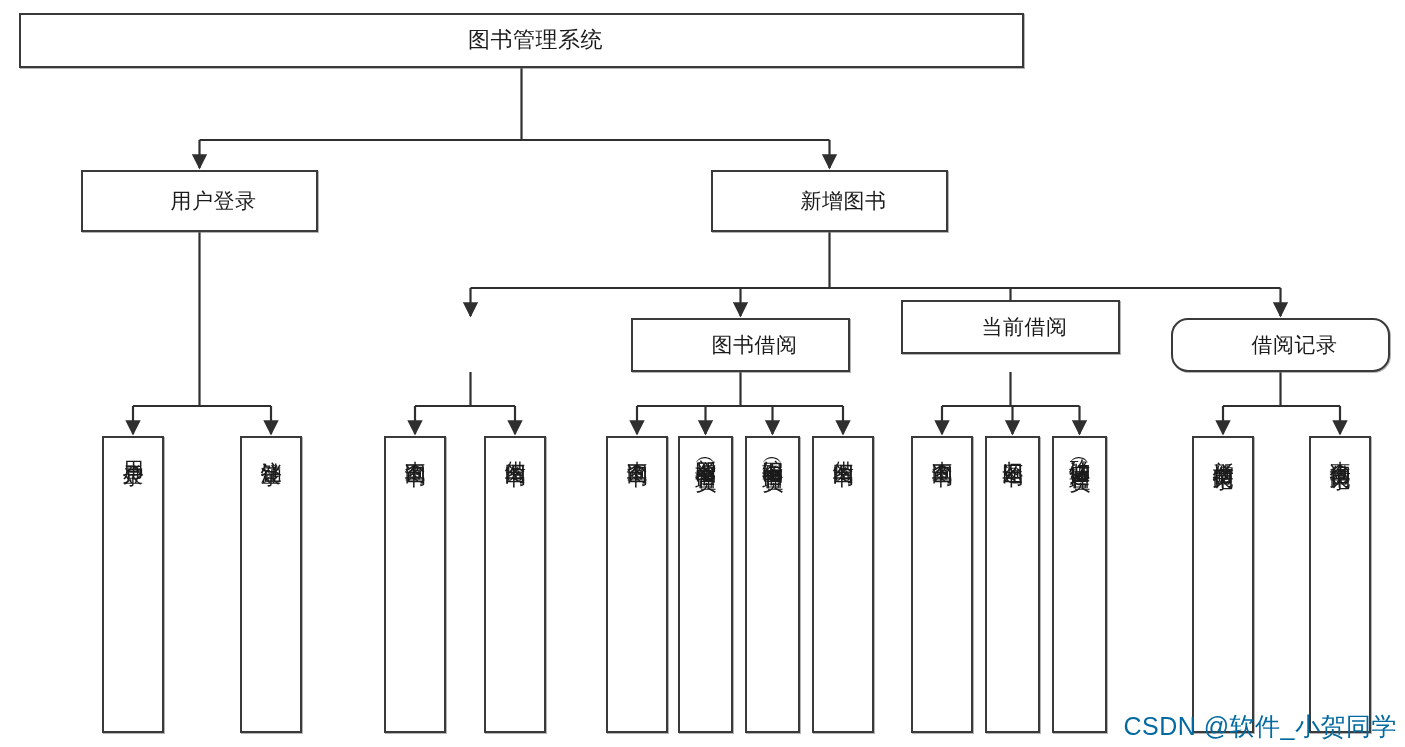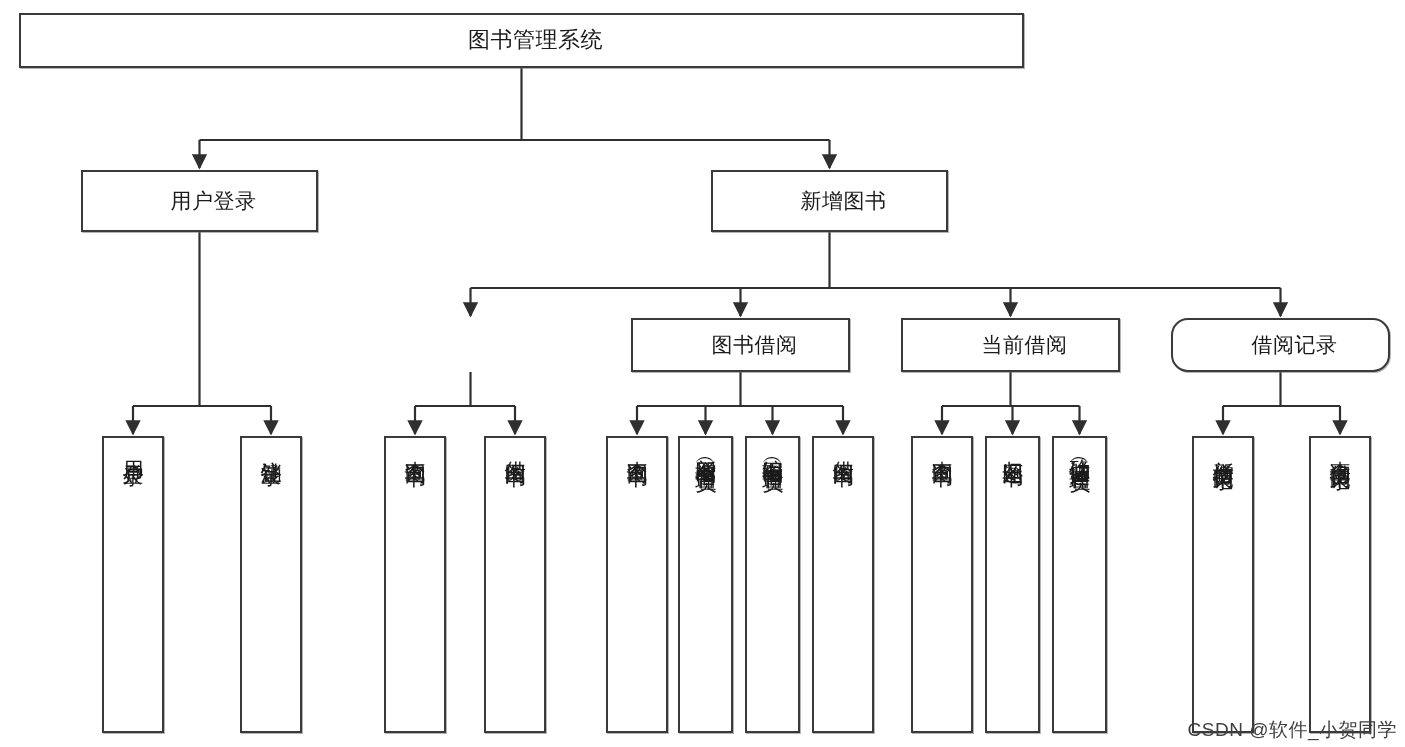--- a/index.html
+++ b/index.html
@@ -62,22 +62,22 @@
   }
   .edge {
     stroke: #2f2f2f;
     stroke-width: 2.2;
     fill: none;
   }
   .watermark {
     position: absolute;
     right: 8px;
     bottom: 4px;
-    font-size: 19px;
-    color: #404040;
+    font-size: 25px;
+    color: #0369a1;
     white-space: nowrap;
     letter-spacing: 0.5px;
   }
 </style>
 </head>
 <body>
 
 <div id="canvas">
 
   <svg id="edges" viewBox="0 0 1405 747">
@@ -125,21 +125,21 @@
 
   <div class="node node-h node-root" style="left: 19px; top: 13px; width: 1005px; height: 55px;">图书管理系统</div>
 
   <div class="node node-h" style="left: 81px; top: 170px; width: 237px; height: 62px;">用户登录</div>
 
   <div class="node node-h" style="left: 711px; top: 170px; width: 237px; height: 62px;">新增图书</div>
 
 
   <div class="node node-h" style="left: 631px; top: 318px; width: 219px; height: 54px;">图书借阅</div>
 
-  <div class="node node-h" style="left: 901px; top: 318px; width: 219px; height: 54px; text-align: center;">当前借阅</div>
+  <div class="node node-h" style="left: 901px; top: 300px; width: 219px; height: 54px; text-align: center;">当前借阅</div>
 
   <div class="node node-h" style="left: 1171px; top: 318px; width: 219px; height: 54px; border-radius: 17px;">借阅记录</div>
 
   <div class="node node-v" style="left: 102px; top: 436px; width: 62px; height: 297px;">用户登录</div>
 
   <div class="node node-v" style="left: 240px; top: 436px; width: 62px; height: 297px;">注销登录</div>
 
   <div class="node node-v" style="left: 384px; top: 436px; width: 62px; height: 297px;">查询图书</div>
 
   <div class="node node-v" style="left: 484px; top: 436px; width: 62px; height: 297px;">借阅图书</div>

